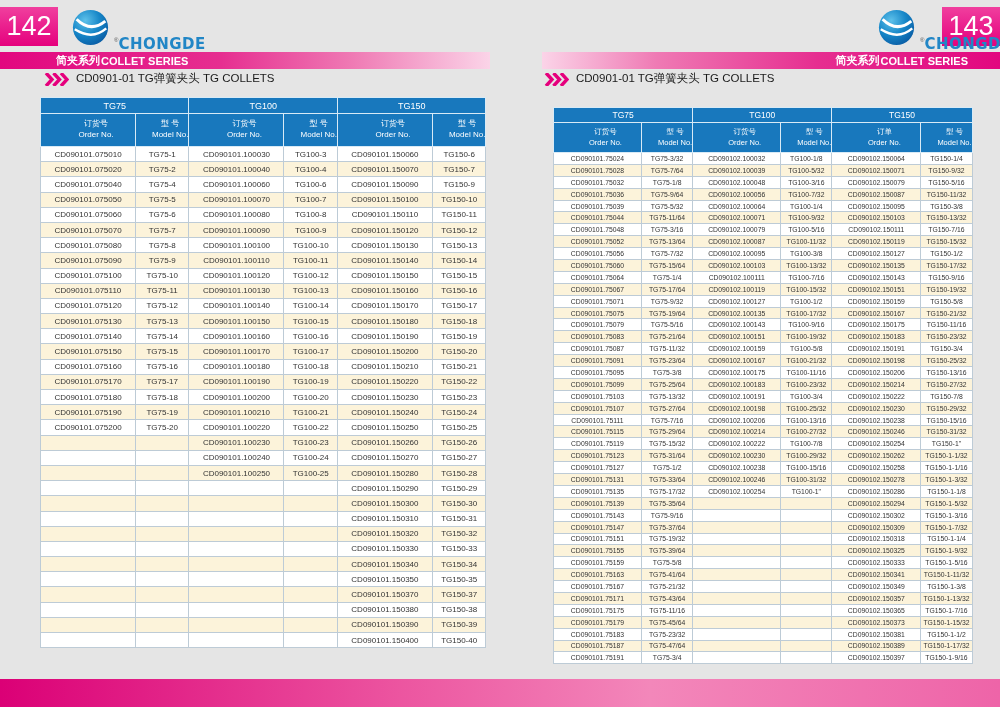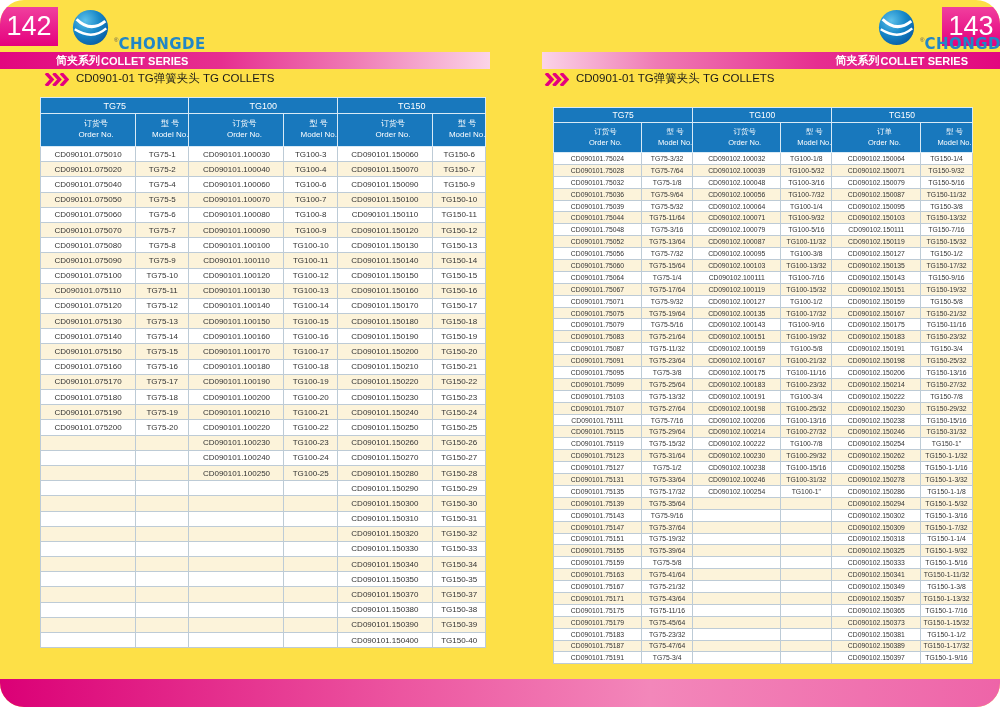--- a/index.html
+++ b/index.html
@@ -1,17 +1,17 @@
 <!DOCTYPE html>
 <html><head>
 <meta charset="utf-8">
 <style>
   html,body{margin:0;padding:0;background:#fff;}
-  .sheet{position:relative;width:1000px;height:707px;background:#fde047;overflow:hidden;
-         font-family:"Liberation Sans",sans-serif;border-radius:24px;}
+  .sheet{position:relative;width:1000px;height:707px;background:#e5e5e5;overflow:hidden;
+         font-family:"Liberation Sans",sans-serif;}
 
   
   .pagenum{position:absolute;top:7px;width:58px;height:39px;color:#fff;font-size:27px;
            display:flex;align-items:center;justify-content:center;
            background:linear-gradient(180deg,#f03f9e 0%,#e5007d 100%);}
   .pn-left{left:0;}
   .pn-right{right:0;}
 
   
   .logo{position:absolute;top:9px;display:flex;align-items:flex-start;gap:5px;}

